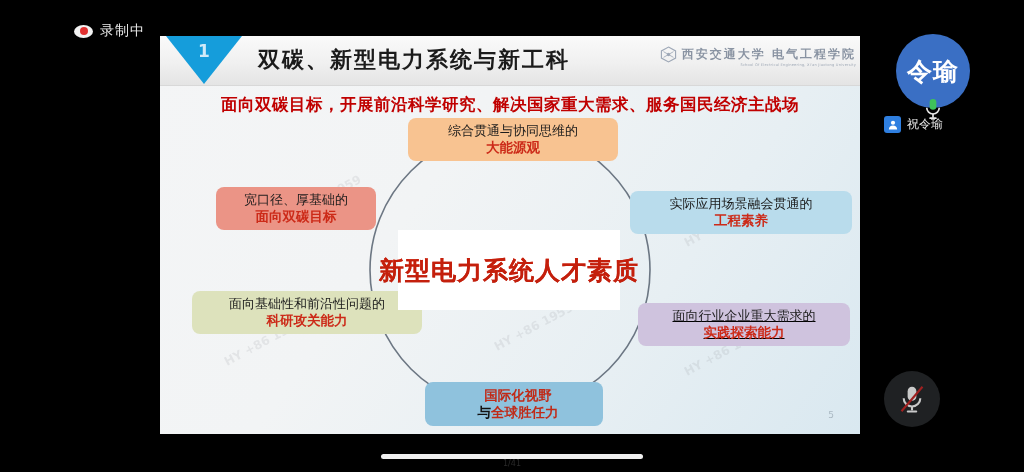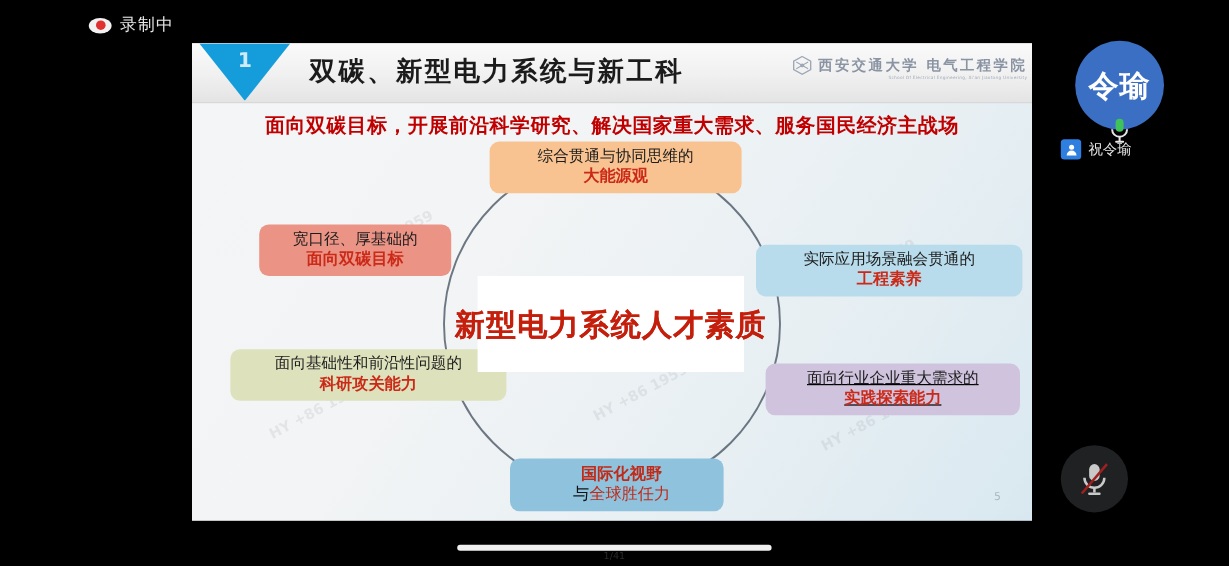--- a/index.html
+++ b/index.html
@@ -5,21 +5,21 @@
   * { margin:0; padding:0; box-sizing:border-box; }
   html,body { width:1024px; height:472px; overflow:hidden; }
   body {
     background:#000;
     font-family:"Liberation Sans","DejaVu Sans",sans-serif;
     position:relative;
   }
 
   
   #rec-indicator {
-    position:absolute; left:74px; top:12px;
+    position:absolute; left:74px; top:22px;
     display:flex; align-items:center; gap:7px;
     z-index:40;
   }
   #rec-dot {
     width:19px; height:13px; border-radius:50%;
     background:#f2f2f2;
     position:relative;
   }
   #rec-dot::after {
     content:""; position:absolute; left:50%; top:50%;
@@ -99,27 +99,27 @@
     padding:5px 8px;
     text-align:center;
     line-height:1.25;
     font-family:"DejaVu Sans",sans-serif;
   }
   .node .l1 { font-size:13px; color:#1c1c1c; white-space:nowrap; }
   .node .l2 { font-size:13.5px; font-weight:bold; color:#cc2a18; white-space:nowrap; }
 
   #node-top      { left:248px; top:-2px;  width:210px; background:#f8c391; }
   #node-topleft  { left:56px;  top:67px;  width:160px; background:#eb9486; }
-  #node-topright { left:470px; top:71px;  width:222px; background:#b9dcec;margin-top:13px; }
+  #node-topright { left:470px; top:71px;  width:222px; background:#b9dcec; }
   #node-botleft  { left:32px;  top:171px; width:230px; background:#dde2bc; }
   #node-botright { left:478px; top:183px; width:212px; background:#cfc3de;text-decoration:underline; }
   #node-bottom   { left:265px; top:262px; width:178px; background:#8fc2dd; }
 
   #node-bottom .l1 { color:#c02a18; font-weight:bold; font-size:13.5px; }
-  #node-bottom .l2 { color:#111; font-weight:normal; }
+  #node-bottom .l2 { color:#111; font-weight:bold; }
   #node-bottom .l2 .hl { color:#c02a18; }
 
   #node-center {
     position:absolute; left:238px; top:110px; width:222px; height:80px;
     background:#ffffff;
     display:flex; flex-direction:row; align-items:center; justify-content:center;
     font-family:"DejaVu Sans",sans-serif;
   }
   #node-center .cl {
     font-size:25px; font-weight:bold; line-height:1.08;

